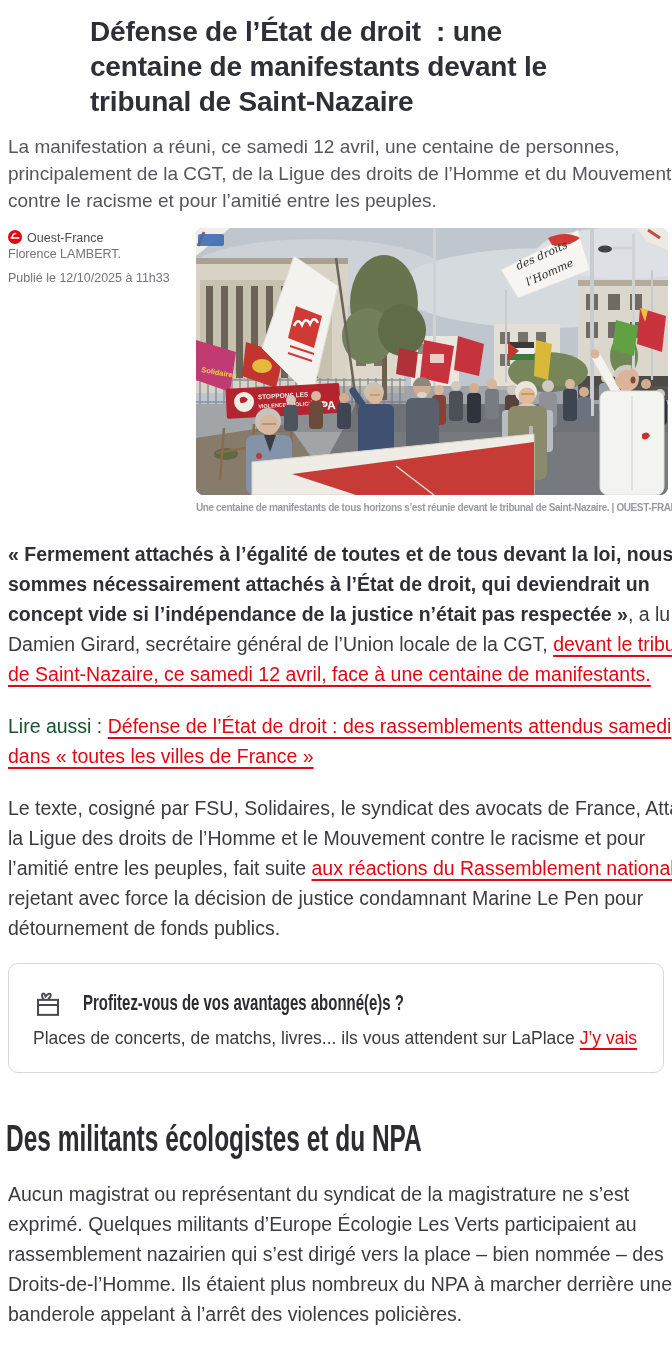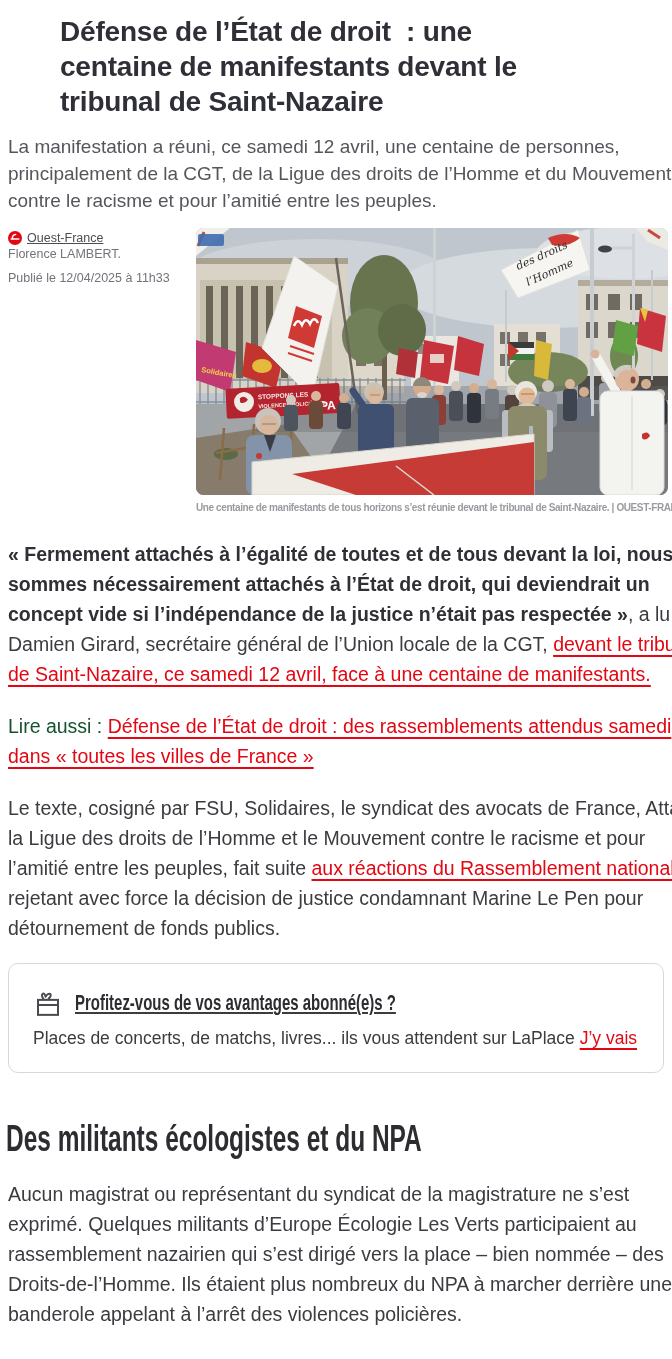--- a/index.html
+++ b/index.html
@@ -4,31 +4,31 @@
 <style>
   html,body{margin:0;padding:0;}
   body{
     width:672px;height:1359px;overflow:hidden;background:#ffffff;
     font-family:"Liberation Sans","DejaVu Sans",sans-serif;color:#3b3b40;
     position:relative;
   }
   .content{width:712px;}
 
   h1.article-title{
-    margin:14px 0 0 60px;width:516px;
+    margin:14px 0 0 90px;width:516px;
     font-size:28px;line-height:35px;font-weight:700;color:#2f3037;
     letter-spacing:-0.2px;
   }
   .standfirst{
     margin:14px 0 0 8px;width:700px;
     font-size:19px;line-height:27px;color:#55555c;
   }
   .media-row{display:flex;margin:14px 0 0 8px;align-items:flex-start;}
   .byline{width:188px;flex:none;font-size:12.5px;color:#73737a;line-height:16px;padding-top:2px;}
-  .byline .src{display:flex;align-items:center;gap:5px;color:#4c4c52;text-decoration:underline;}
+  .byline .src{display:flex;align-items:flex-start;gap:5px;color:#4c4c52;}
   .byline .pub{margin-top:8px;}
   .photo-col{width:472px;flex:none;}
   .photo-frame{width:472px;height:267px;border-radius:8px;overflow:hidden;background:#bfc6cd;}
   .photo-frame svg{display:block;}
   .caption{
     margin-top:7px;font-size:10px;letter-spacing:-0.4px;color:#9a9aa0;white-space:nowrap;font-weight:bold;
   }
   .para{
     margin:26px 0 0 8px;width:700px;
     font-size:19.5px;line-height:30px;color:#3b3b40;
@@ -41,21 +41,21 @@
   }
   .readalso{margin-top:22px;}
   .readalso .label{font-weight:400;color:#14532d;}
   .p2{margin-top:22px;}
 
   .promo{
     margin:20px 0 0 8px;width:610px;
     border:1px solid #d8d8da;border-radius:10px;
     padding:24px 20px 22px 24px;
   }
-  .promo-head{display:flex;align-items:center;gap:12px;text-decoration:underline;}
+  .promo-head{display:flex;align-items:center;gap:20px;}
   .promo-title{
     font-size:22px;font-weight:700;color:#2c2c31;white-space:nowrap;
     transform:scaleX(.68);transform-origin:0 50%;
   }
   .promo-body{margin-top:8px;font-size:17.5px;line-height:24px;color:#3b3b40;}
 
   h2.section-title{
     margin:46px 0 0 6px;font-size:36px;line-height:40px;font-weight:700;color:#2c2c31;
     white-space:nowrap;transform:scaleX(.68);transform-origin:0 50%;
   }
@@ -74,21 +74,21 @@
   <div class="media-row">
     <div class="byline">
       <div class="src">
         <svg class="of-logo" width="14" height="14" viewBox="0 0 14 14">
           <circle cx="7" cy="7" r="7" fill="#e30613"></circle>
           <path d="M3.2 8 h7.6 M7.6 3.6 c-2.6 0 -3.4 2 -3.2 4.4" stroke="#ffffff" stroke-width="1.5" fill="none" stroke-linecap="round"></path>
         </svg>
         <span>Ouest-France</span>
       </div>
       <div>Florence LAMBERT.</div>
-      <div class="pub">Publié le 12/04/2025 à 11h33</div>
+      <div class="pub">Publié le 12/10/2025 à 11h33</div>
     </div>
 
     <div class="photo-col">
       <div class="photo-frame">
         <svg width="472" height="267" viewBox="0 0 472 267">
 
           <rect x="0" y="0" width="472" height="267" fill="#bfc6cd"></rect>
           <ellipse cx="120" cy="45" rx="130" ry="34" fill="#ccd2d8"></ellipse>
           <ellipse cx="350" cy="60" rx="150" ry="40" fill="#d5dade"></ellipse>
           <ellipse cx="430" cy="25" rx="90" ry="26" fill="#dde1e5"></ellipse>

